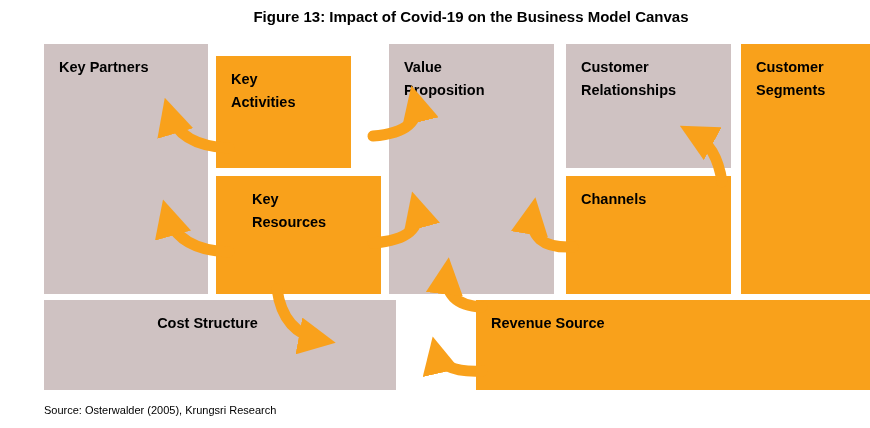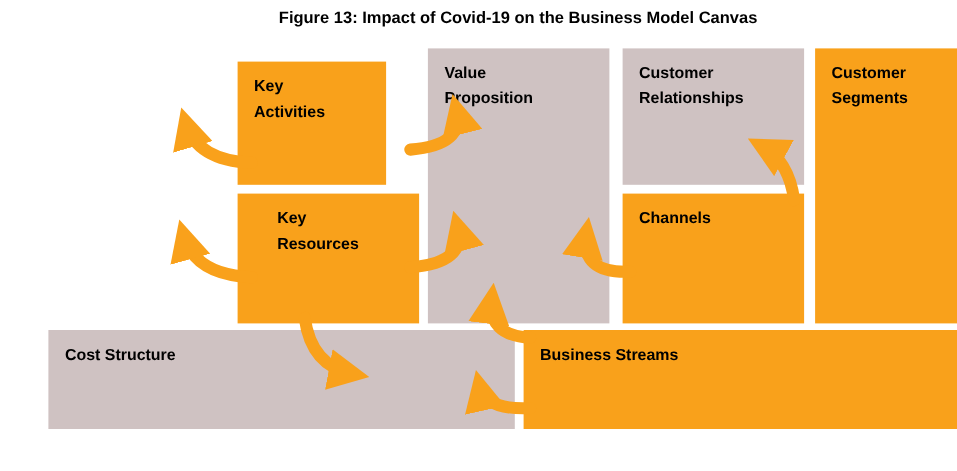--- a/index.html
+++ b/index.html
@@ -36,21 +36,21 @@
   .taupe  { background: var(--taupe, #CFC2C2); }
   .orange { background: var(--orange, #F9A11B); }
 
   .key-partners            { left: 8px;   top: 44px;  width: 164px; height: 250px; }
   .key-activities          { left: 180px; top: 56px;  width: 135px; height: 112px; }
   .key-resources           { left: 180px; top: 176px; width: 165px; height: 118px; padding-left: 36px; }
   .value-proposition       { left: 353px; top: 44px;  width: 165px; height: 250px; }
   .customer-relationships  { left: 530px; top: 44px;  width: 165px; height: 124px; }
   .channels                { left: 530px; top: 176px; width: 165px; height: 118px; }
   .customer-segments       { left: 705px; top: 44px;  width: 157px; height: 250px; }
-  .cost-structure          { left: 8px;   top: 300px; width: 424px; height: 90px; }
+  .cost-structure          { left: 8px;   top: 300px; width: 352px; height: 90px; text-align: center; }
   .revenue-streams         { left: 440px; top: 300px; width: 422px; height: 90px; }
 
   #arrow-layer {
     position: absolute;
     left: 0; top: 0;
     width: 870px; height: 428px;
     pointer-events: none;
   }
   .arrow {
     stroke: var(--orange, #F9A11B);
@@ -67,20 +67,23 @@
     color: #000;
   }
 </style>
 </head>
 <body>
 
 <div class="figure">
 
   <div class="title">Figure 13: Impact of Covid-19 on the Business Model Canvas</div>
 
+  <div class="box taupe key-partners">
+    <span>Key Partners</span>
+  </div>
 
   <div class="box orange key-activities">
     <span>Key Activities</span>
   </div>
 
   <div class="box orange key-resources">
     <span>Key Resources</span>
   </div>
 
   <div class="box taupe value-proposition">
@@ -97,34 +100,35 @@
 
   <div class="box orange channels">
     <span>Channels</span>
   </div>
 
   <div class="box taupe cost-structure">
     <span>Cost Structure</span>
   </div>
 
   <div class="box orange revenue-streams">
-    <span>Business Streams</span>
+    <span>Revenue Source</span>
   </div>
 
   <svg id="arrow-layer" viewBox="0 0 870 428" xmlns="http://www.w3.org/2000/svg">
     <defs>
       <marker id="ah" viewBox="0 0 10 10" refX="6" refY="5" markerWidth="3.4" markerHeight="3.4" orient="auto">
         <path d="M0,0 L10,5 L0,10 Z" class="arrowhead"></path>
       </marker>
     </defs>
     <path class="arrow" marker-end="url(#ah)" d="M 193 148 Q 143 146 133 112"></path>
     <path class="arrow" marker-end="url(#ah)" d="M 337 136 Q 387 132 379 100"></path>
     <path class="arrow" marker-end="url(#ah)" d="M 193 252 Q 141 250 131 214"></path>
     <path class="arrow" marker-end="url(#ah)" d="M 337 243 Q 389 239 380 206"></path>
     <path class="arrow" marker-end="url(#ah)" d="M 537 247 Q 491 249 497 212"></path>
     <path class="arrow" marker-end="url(#ah)" d="M 686 182 Q 681 146 657 133"></path>
     <path class="arrow" marker-end="url(#ah)" d="M 241 289 Q 247 333 285 340"></path>
     <path class="arrow" marker-end="url(#ah)" d="M 446 307 Q 407 305 411 272"></path>
     <path class="arrow" marker-end="url(#ah)" d="M 446 371 Q 405 373 400 351"></path>
   </svg>
 
+  <div class="source">Source: Osterwalder (2005), Krungsri Research</div>
 
 </div>
 
 </body></html>

